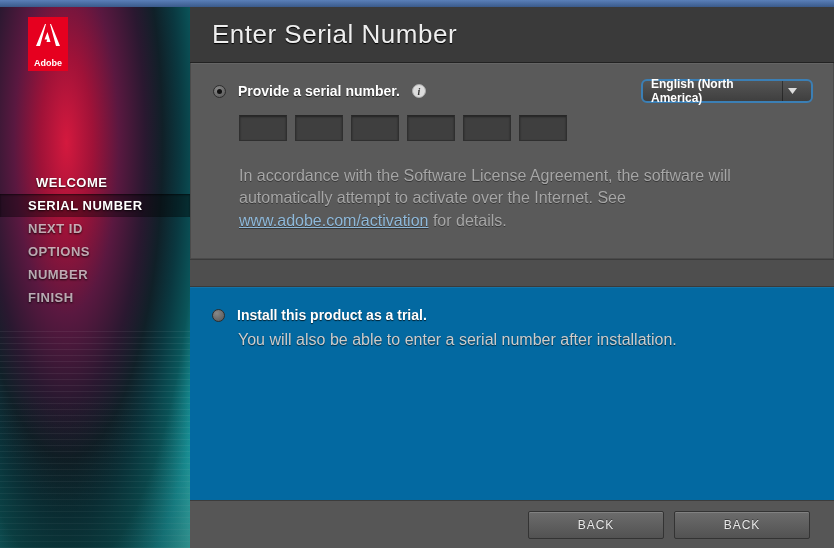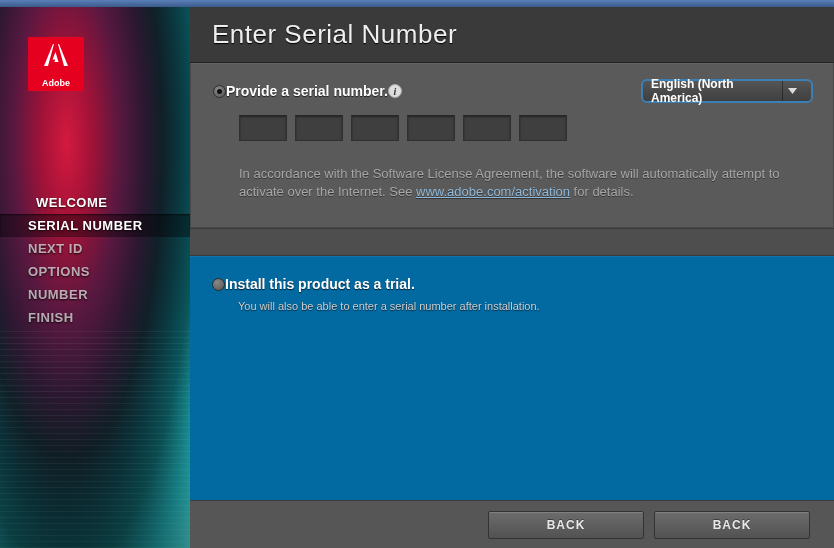--- a/index.html
+++ b/index.html
@@ -15,22 +15,22 @@
       position: relative;
     }
     .sidebar::after {
       content: '';
       position: absolute; bottom: 0; left: 0; right: 0; height: 220px;
       background: linear-gradient(to top, rgba(10,10,10,0.35), transparent 70%),
         repeating-linear-gradient(0deg, rgba(255,255,255,0.06) 0 1px, transparent 1px 6px);
       pointer-events: none;
     }
     .adobe-logo {
-      width: 56px; height: 54px; background: #e6001f;
-      margin: 30px 0 0 28px; display: flex; flex-direction: column; align-items: center; justify-content: flex-end;
+      width: 40px; height: 54px; background: #e6001f;
+      margin: 10px 0 0 28px; display: flex; flex-direction: column; align-items: center; justify-content: flex-end;
       color: #fff; font-size: 9px; font-weight: bold; padding-bottom: 3px; position: relative; text-align: center;
     }
     .adobe-logo svg { position: absolute; top: 7px; left: 50%; transform: translateX(-50%); }
     .nav { margin-top: 100px; }
     .nav-item {
       padding: 4px 0 4px 28px; color: rgba(255,255,255,0.65);
       font-size: 13px; font-weight: bold; letter-spacing: 0.5px;
       text-shadow: 0 1px 2px rgba(0,0,0,0.8); cursor: default;
     }
     .nav-item.done { color: #fff; padding-left: 36px; }
@@ -44,21 +44,21 @@
       height: 56px; background: #3a3a3a; border-bottom: 1px solid #222;
       display: flex; align-items: center; padding-left: 22px;
     }
     .header h1 { color: #eee; font-size: 26px; font-weight: normal; letter-spacing: 0.5px; text-shadow: 0 1px 1px #000; }
     
     .section-a {
       background: #5a5a5a; border: 1px solid #4a4a4a; border-top: 0;
       padding: 20px 22px 26px 22px; box-shadow: inset 0 1px 0 rgba(255,255,255,0.07);
       position: relative;
     }
-    .row { display: flex; align-items: center; gap: 0; }
+    .row { display: flex; align-items: center; gap: 12px; }
     .radio {
       width: 13px; height: 13px; border-radius: 50%; border: 1px solid #2d2d2d;
       background: radial-gradient(circle at 35% 30%, #888, #555);
       display: flex; align-items: center; justify-content: center; flex-shrink: 0;
     }
     .radio.checked::after { content:''; width:5px; height:5px; border-radius:50%; background:#111; }
     .label { color: #fff; font-size: 14px; font-weight: bold; text-shadow: 0 1px 1px rgba(0,0,0,0.7); }
     .info-icon {
       width: 14px; height: 14px; border-radius: 50%; background: #ddd; border: 1px solid #aaa;
       display: flex; align-items: center; justify-content: center;
@@ -79,39 +79,39 @@
     }
     .lang-arrow svg { display: block; }
     
     .serial-inputs { display: flex; gap: 8px; margin: 16px 0 24px 26px; }
     .serial-box {
       width: 48px; height: 26px; background: #3f3f3f;
       border: 1px solid #2f2f2f; border-top-color: #272727;
       box-shadow: inset 0 1px 2px rgba(0,0,0,0.45);
     }
     
-    .notice { color: #a6a6a6; font-size: 13px; line-height: 1.4; padding-left: 26px; text-shadow: 0 1px 0 rgba(0,0,0,0.4); }
+    .notice { color: #a6a6a6; font-size: 16px; line-height: 1.4; padding-left: 26px; text-shadow: 0 1px 0 rgba(0,0,0,0.4); }
     .notice a { color: #8eb8d9; text-decoration: underline; }
     
     .gap { height: 28px; background: #4e4e4e; border-top: 1px solid #3a3a3a; border-bottom: 1px solid #3a3a3a; }
     
     .section-b {
       background: #0369a1; padding: 20px 22px; flex: 1;
       box-shadow: inset 0 1px 0 rgba(255,255,255,0.07);
     }
-    .hint { color: #ccc; font-size: 11px; padding: 8px 0 0 26px; text-shadow: 0 1px 1px rgba(0,0,0,0.6); }
+    .hint { color: #ccc; font-size: 16px; padding: 8px 0 0 26px; text-shadow: 0 1px 1px rgba(0,0,0,0.6); }
     
     .footer {
       height: 48px; background: #565656; border-top: 1px solid #3c3c3c;
       display: flex; justify-content: flex-end; align-items: center; gap: 10px; padding: 0 24px;
     }
     .btn {
-      width: 156px; height: 28px; background: linear-gradient(#6c6c6c, #525252);
+      width: 136px; height: 28px; background: linear-gradient(#6c6c6c, #525252);
       border: 1px solid #333; border-radius: 2px; color: #e8e8e8;
-      font-size: 12px; font-weight: bold; letter-spacing: 1px;
+      font-size: 12px; font-weight: normal; letter-spacing: 1px;
       display: flex; align-items: center; justify-content: center;
       text-shadow: 0 -1px 0 rgba(0,0,0,0.4); box-shadow: inset 0 1px 0 rgba(255,255,255,0.15);
     }
   </style>
 </head>
 <body>
 
 <div class="titlebar"></div>
 
 <div class="container">

